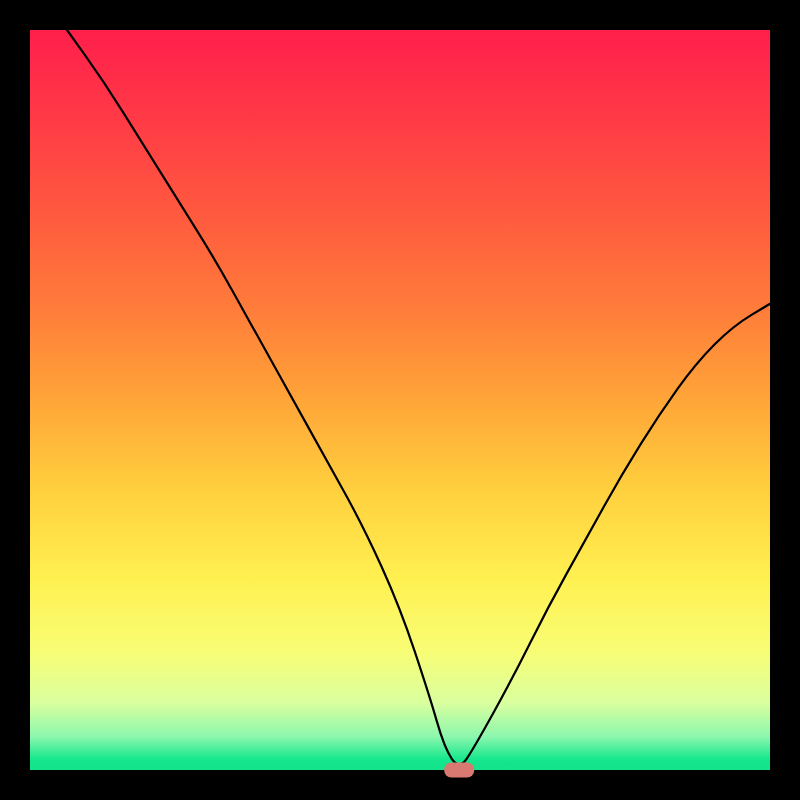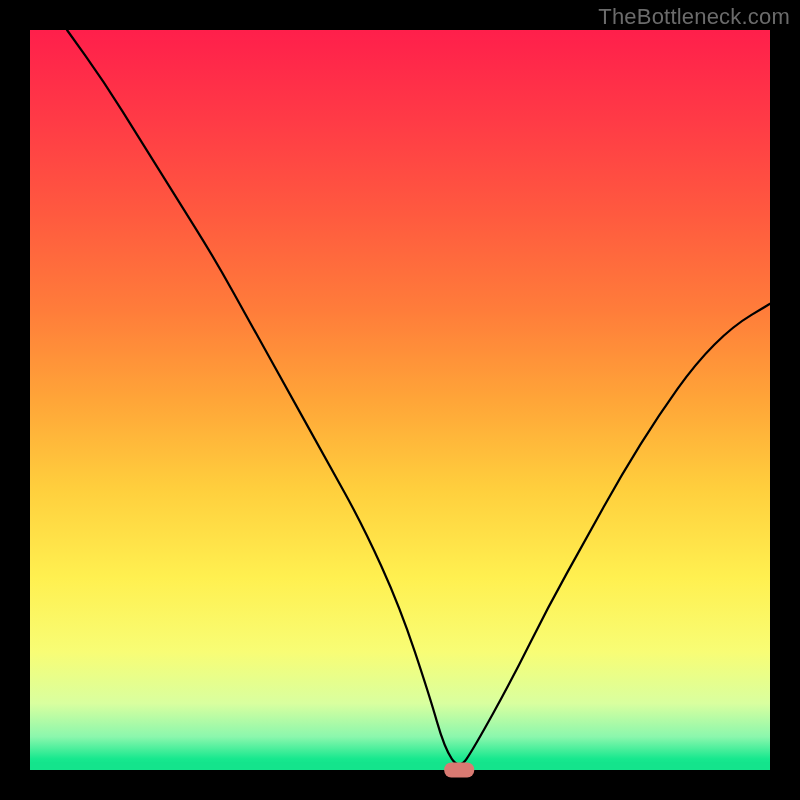--- a/index.html
+++ b/index.html
@@ -33,21 +33,20 @@
     top: 0;
     width: 800px;
     height: 800px;
   }
 </style>
 </head>
 <body>
 
 <div class="frame">
 
-  <div class="watermark">TheBottleneck.com</div>
 
   <svg class="plot" viewBox="0 0 800 800" preserveAspectRatio="none">
     <defs>
       <linearGradient id="bg-grad" x1="0" y1="0" x2="0" y2="1">
 
       <stop offset="0%" stop-color="#ff1f4b"></stop>
           <stop offset="12%" stop-color="#ff3a46"></stop>
           <stop offset="25%" stop-color="#ff5a3f"></stop>
           <stop offset="38%" stop-color="#ff7d3a"></stop>
           <stop offset="50%" stop-color="#ffa538"></stop>

